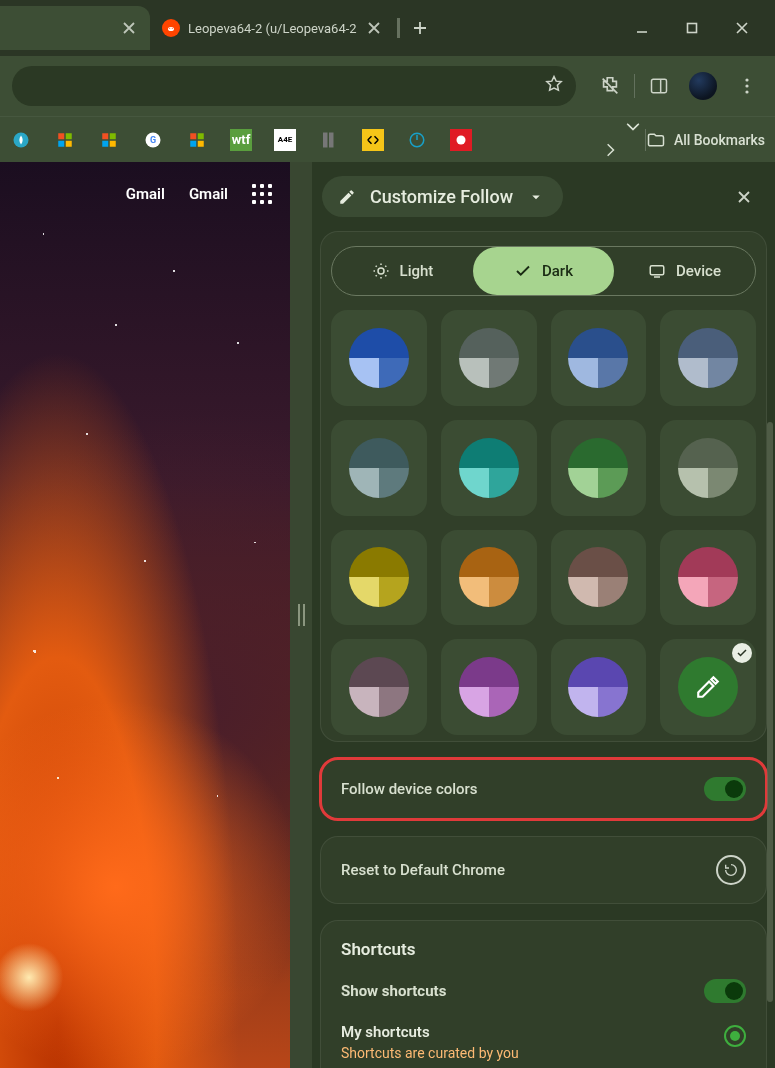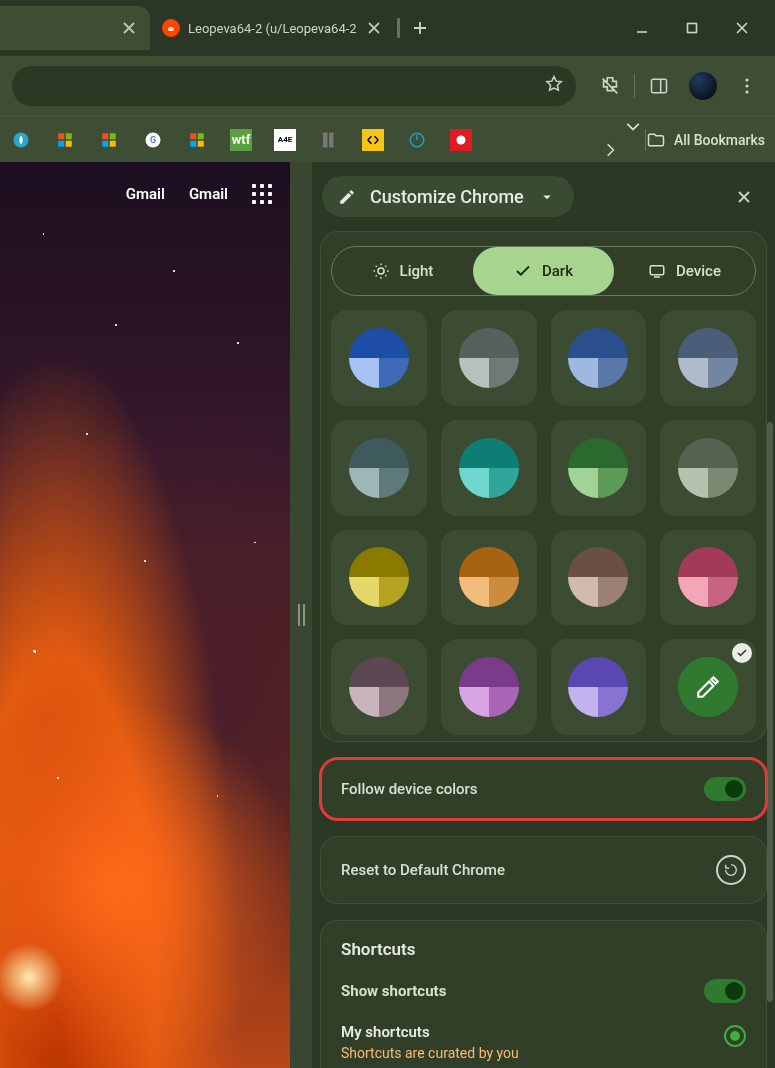--- a/index.html
+++ b/index.html
@@ -312,21 +312,21 @@
             <span class="grip"></span>
           </div>
     </div>
 
     <div class="panel">
       <div class="panel-header">
         <div class="dropdown-pill">
           <svg viewBox="0 0 24 24">
                 <path d="M3 17.25V21h3.75L17.81 9.94l-3.75-3.75L3 17.25zM20.71 7.04a1 1 0 000-1.41l-2.34-2.34a1 1 0 00-1.41 0l-1.83 1.83 3.75 3.75 1.83-1.83z"></path>
               </svg>
-          <span>Customize Chrome</span>
+          <span>Customize Follow</span>
           <svg viewBox="0 0 24 24" width="14" height="14">
                 <path d="M7 10l5 5 5-5z"></path>
               </svg>
         </div>
         <span class="panel-close">
           <svg class="x" viewBox="0 0 14 14" width="16" height="16">
                 <path d="M2 2 L12 12 M12 2 L2 12"></path>
               </svg>
         </span>
       </div>

